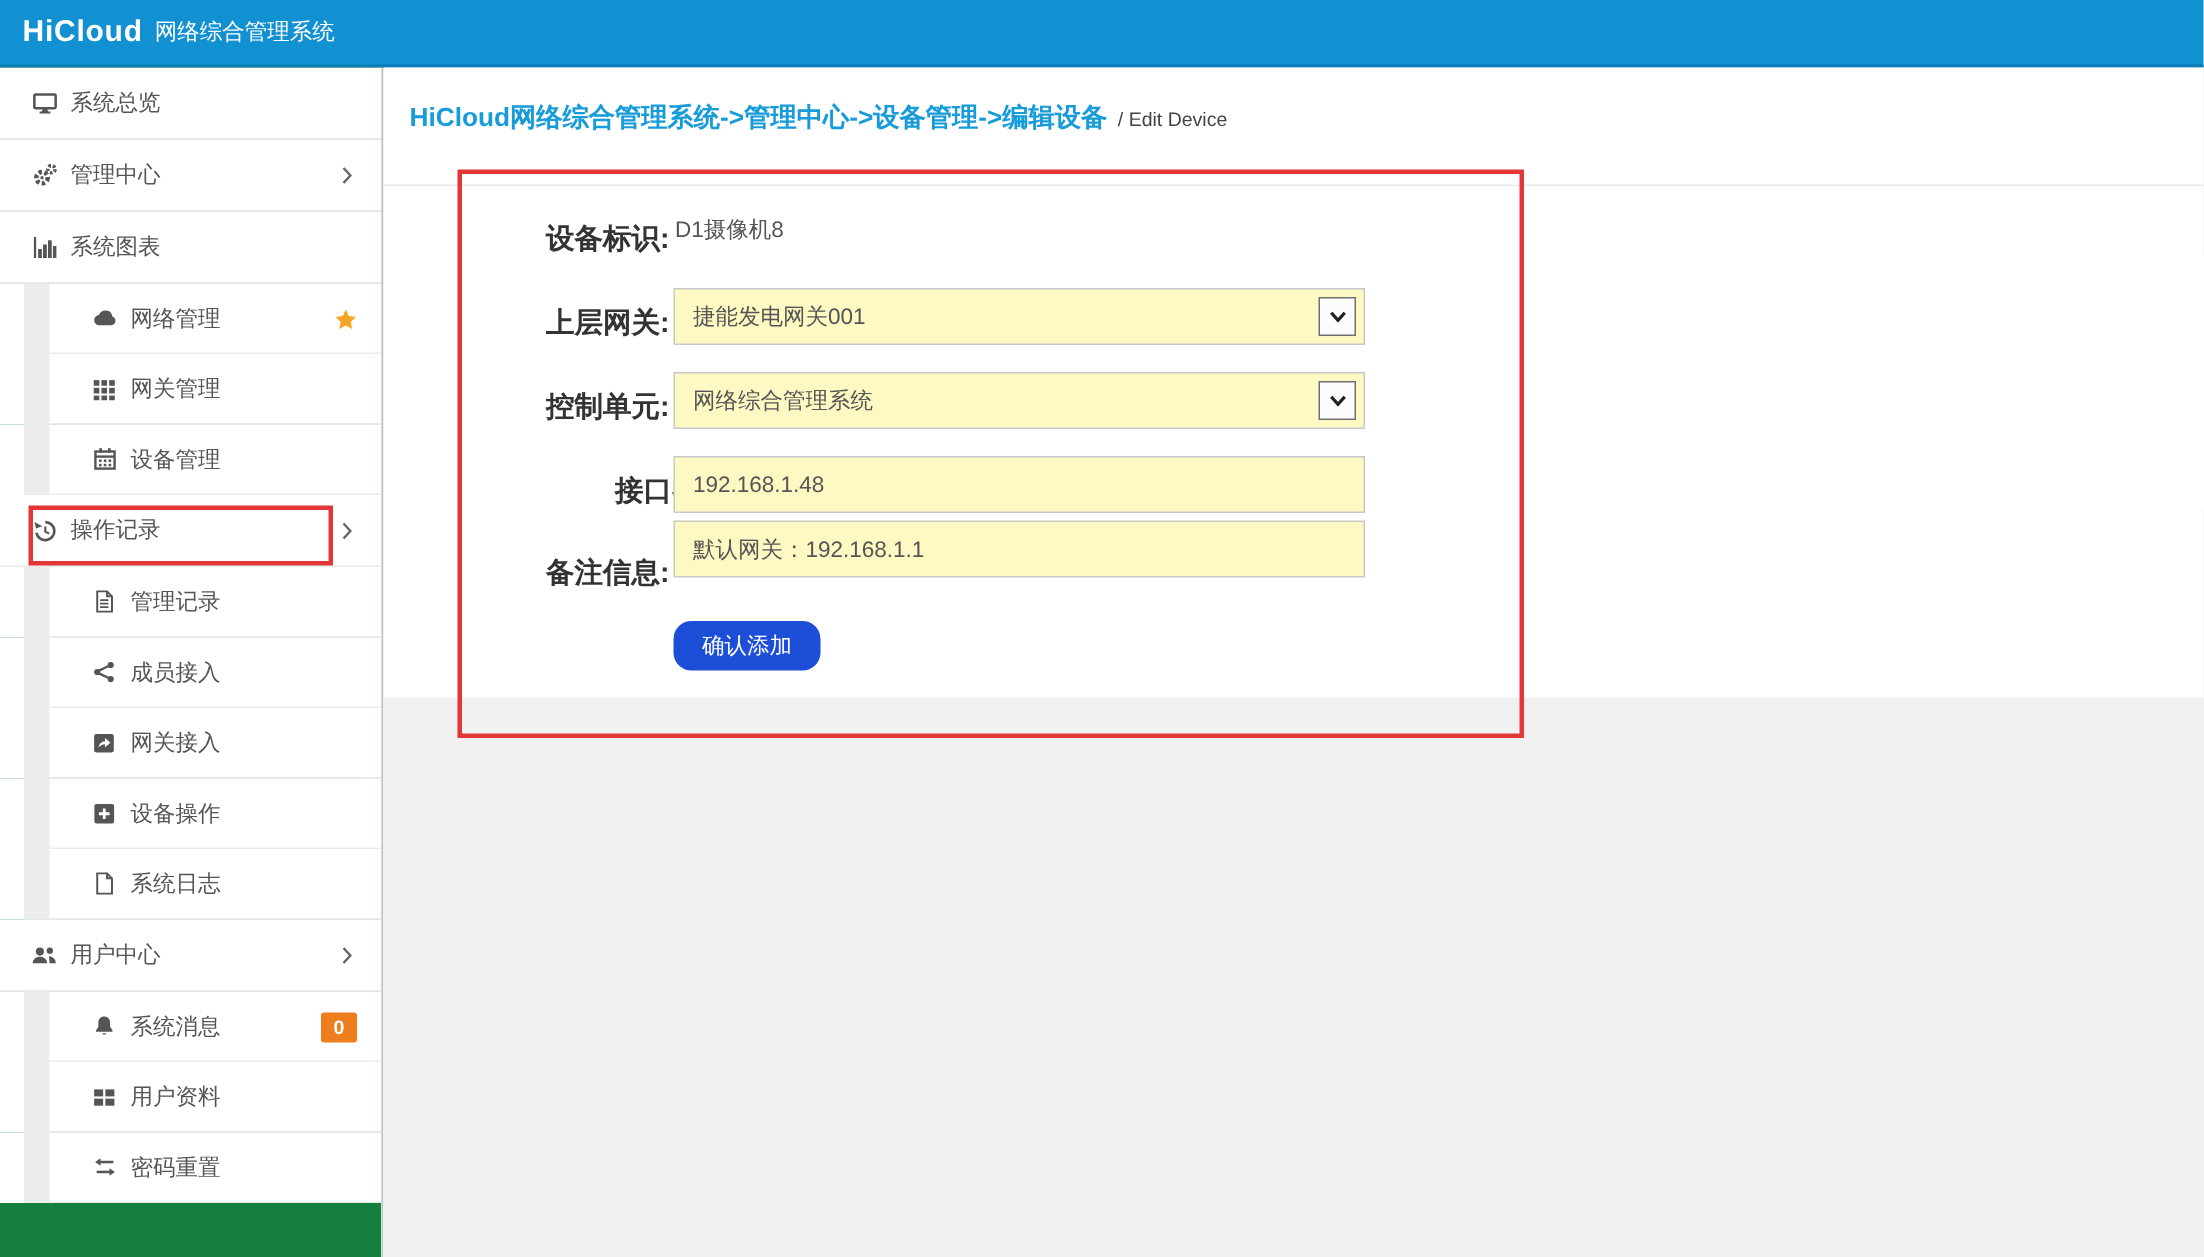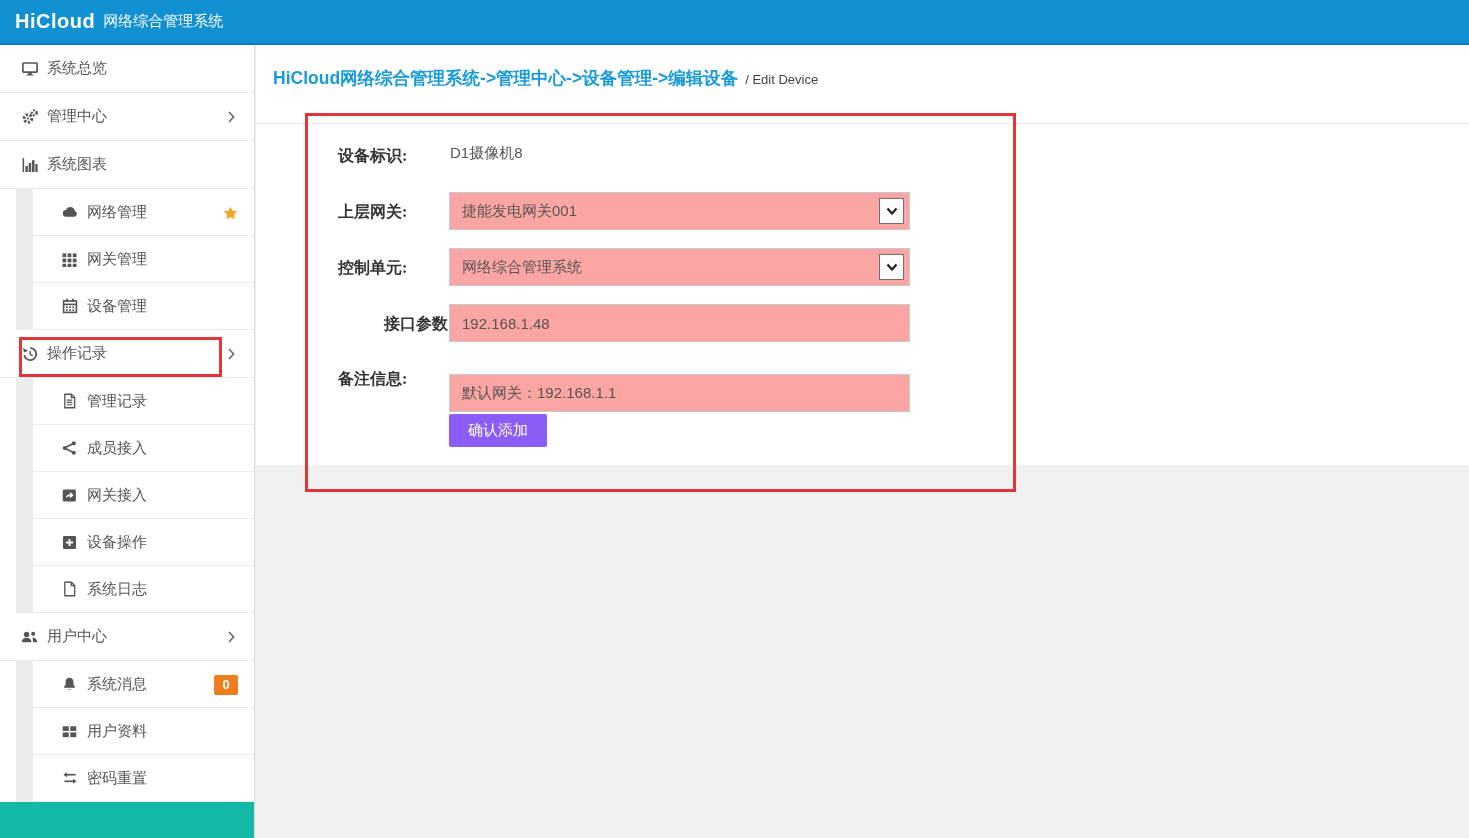--- a/index.html
+++ b/index.html
@@ -14,21 +14,21 @@
     position:absolute; left:0; top:0; width:1469px; height:45px;
     background:#1190d2; border-bottom:2px solid #0d7cb8;
     display:flex; align-items:center; padding-left:15px; color:#fff;
   }
   .brand-bold { font-size:20px; font-weight:bold; letter-spacing:.5px; }
   .brand-rest { font-size:15px; margin-left:8px; }
 
   
   .sidebar {
     position:absolute; left:0; top:45px; width:255px; height:793px;
-    background:#14b8a6; border-right:1px solid #dcdcdc; overflow:hidden;
+    background:#15803d; border-right:1px solid #dcdcdc; overflow:hidden;
   }
   .item {
     position:relative; height:48px; display:flex; align-items:center;
     border-bottom:1px solid #ebebeb; padding-left:20px;
     color:#555; font-size:15px; cursor:pointer; background:#fff;
   }
   .item .ic { width:19px; margin-right:8px; display:flex; justify-content:center; align-items:center; color:#555; flex:none; }
   .item.sub { height:47px; padding-left:16px; border-bottom:none;align-items:flex-end; }
   .strip { width:17px; align-self:stretch; background:#ececec; flex:none; }
   .sub-inner {
@@ -54,36 +54,36 @@
   .breadcrumb { position:absolute; left:273px; top:66px; display:flex; align-items:baseline; white-space:nowrap; }
   .crumb-trail { color:#189bd9; font-weight:bold; font-size:17.5px; cursor:pointer; }
   .crumb-suffix { color:#444; font-size:13px; margin-left:7px; }
 
   .red-box {
     position:absolute; left:305px; top:113px; width:711px; height:379px;
     border:3px solid #e43636; pointer-events:none; z-index:6;
   }
 
   
-  .f-label { position:absolute; left:338px; width:90px; font-weight:bold; color:#333; font-size:16px;font-family:Liberation Serif, serif; }
+  .f-label { position:absolute; left:364px; width:90px; font-weight:bold; color:#333; font-size:19px; }
   .f-static { position:absolute; left:450px; color:#555; font-size:15px; }
   .f-select, .f-input {
-    position:absolute; left:449px; width:461px; height:38px; background:#fca5a5;
+    position:absolute; left:449px; width:461px; height:38px; background:#fef9c3;
     border:1px solid #c9c9c9; display:flex; align-items:center;
     font-size:15px; color:#555; padding:0 40px 0 12px; cursor:pointer;
   }
   .f-input { padding-right:12px; cursor:text; }
   .dd-btn {
     position:absolute; top:5px; right:5px; bottom:5px; width:25px;
     background:#fcfcfc; border:1px solid #707070;
     display:flex; align-items:center; justify-content:center;
   }
   .submit-btn {
     position:absolute; left:449px; top:414px; width:98px; height:33px;
-    background:#8b5cf6; color:#fff; font-size:15px; border:none; border-radius:2px;
+    background:#1d4ed8; color:#fff; font-size:15px; border:none; border-radius:12px;
     display:flex; align-items:center; justify-content:center; cursor:pointer;
   }
   svg { display:block; }
 </style>
 </head>
 <body>
 
 <div class="header">
   <span class="brand-bold">HiCloud</span>
   <span class="brand-rest">网络综合管理系统</span>
@@ -375,17 +375,17 @@
       </svg>
   </span>
 </div>
 
 <div class="f-label" style="top:314px;margin-left:46px;">接口参数:</div>
 <div class="f-input" style="top:304px;">
   <span>192.168.1.48</span>
 </div>
 
 <div class="f-label" style="top:369px;">备注信息:</div>
-<div class="f-input" style="top:374px;">
+<div class="f-input" style="top:347px;">
   <span>默认网关：192.168.1.1</span>
 </div>
 
 <button class="submit-btn">确认添加</button>
 
 </body></html>

